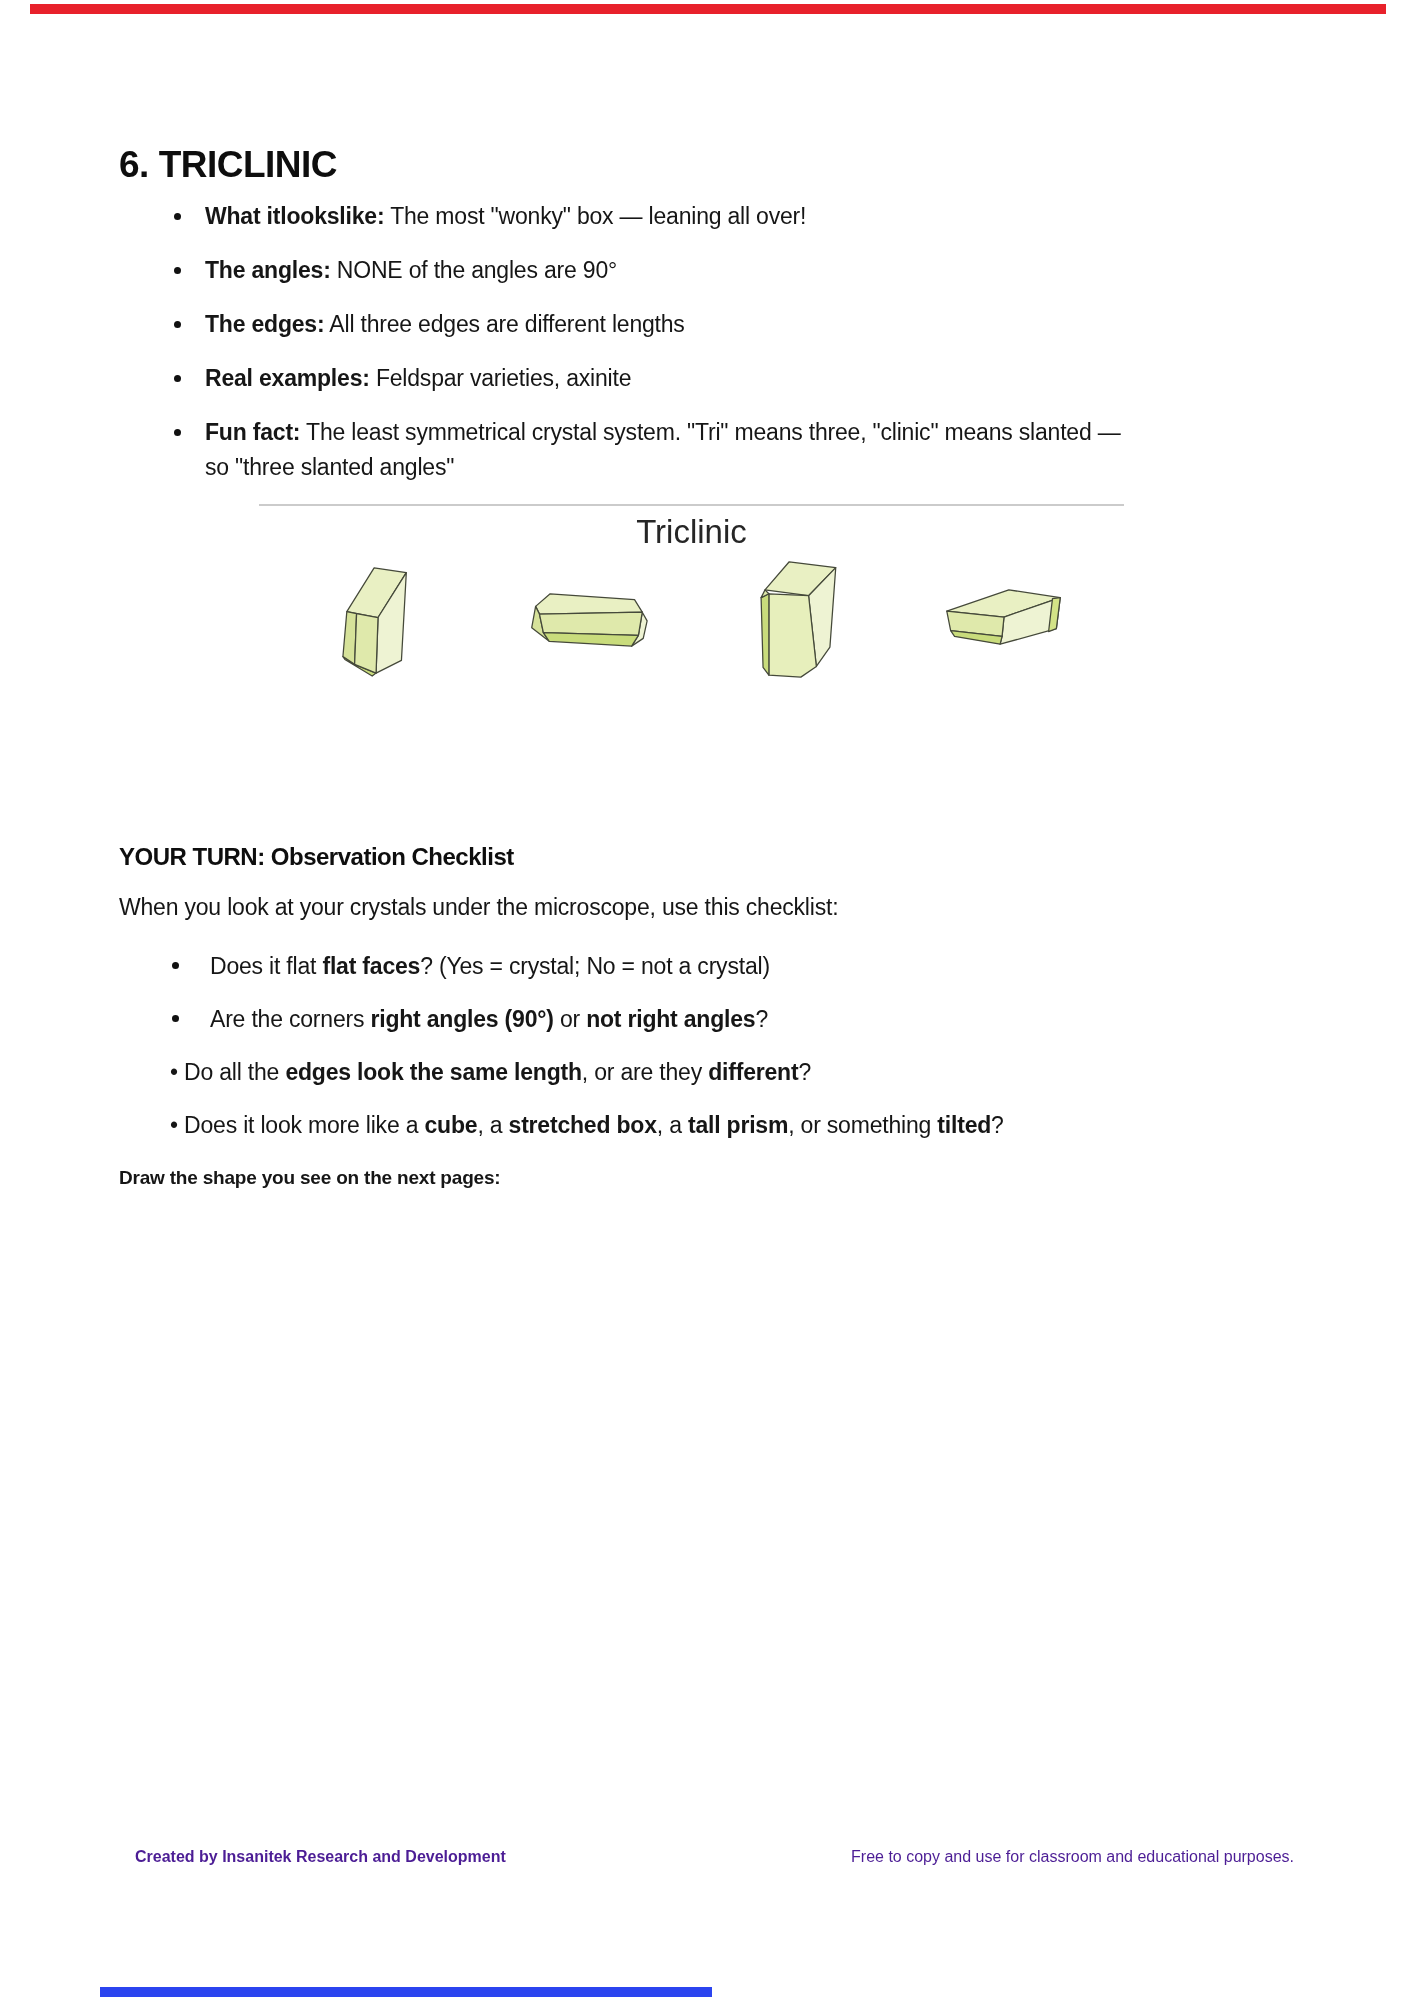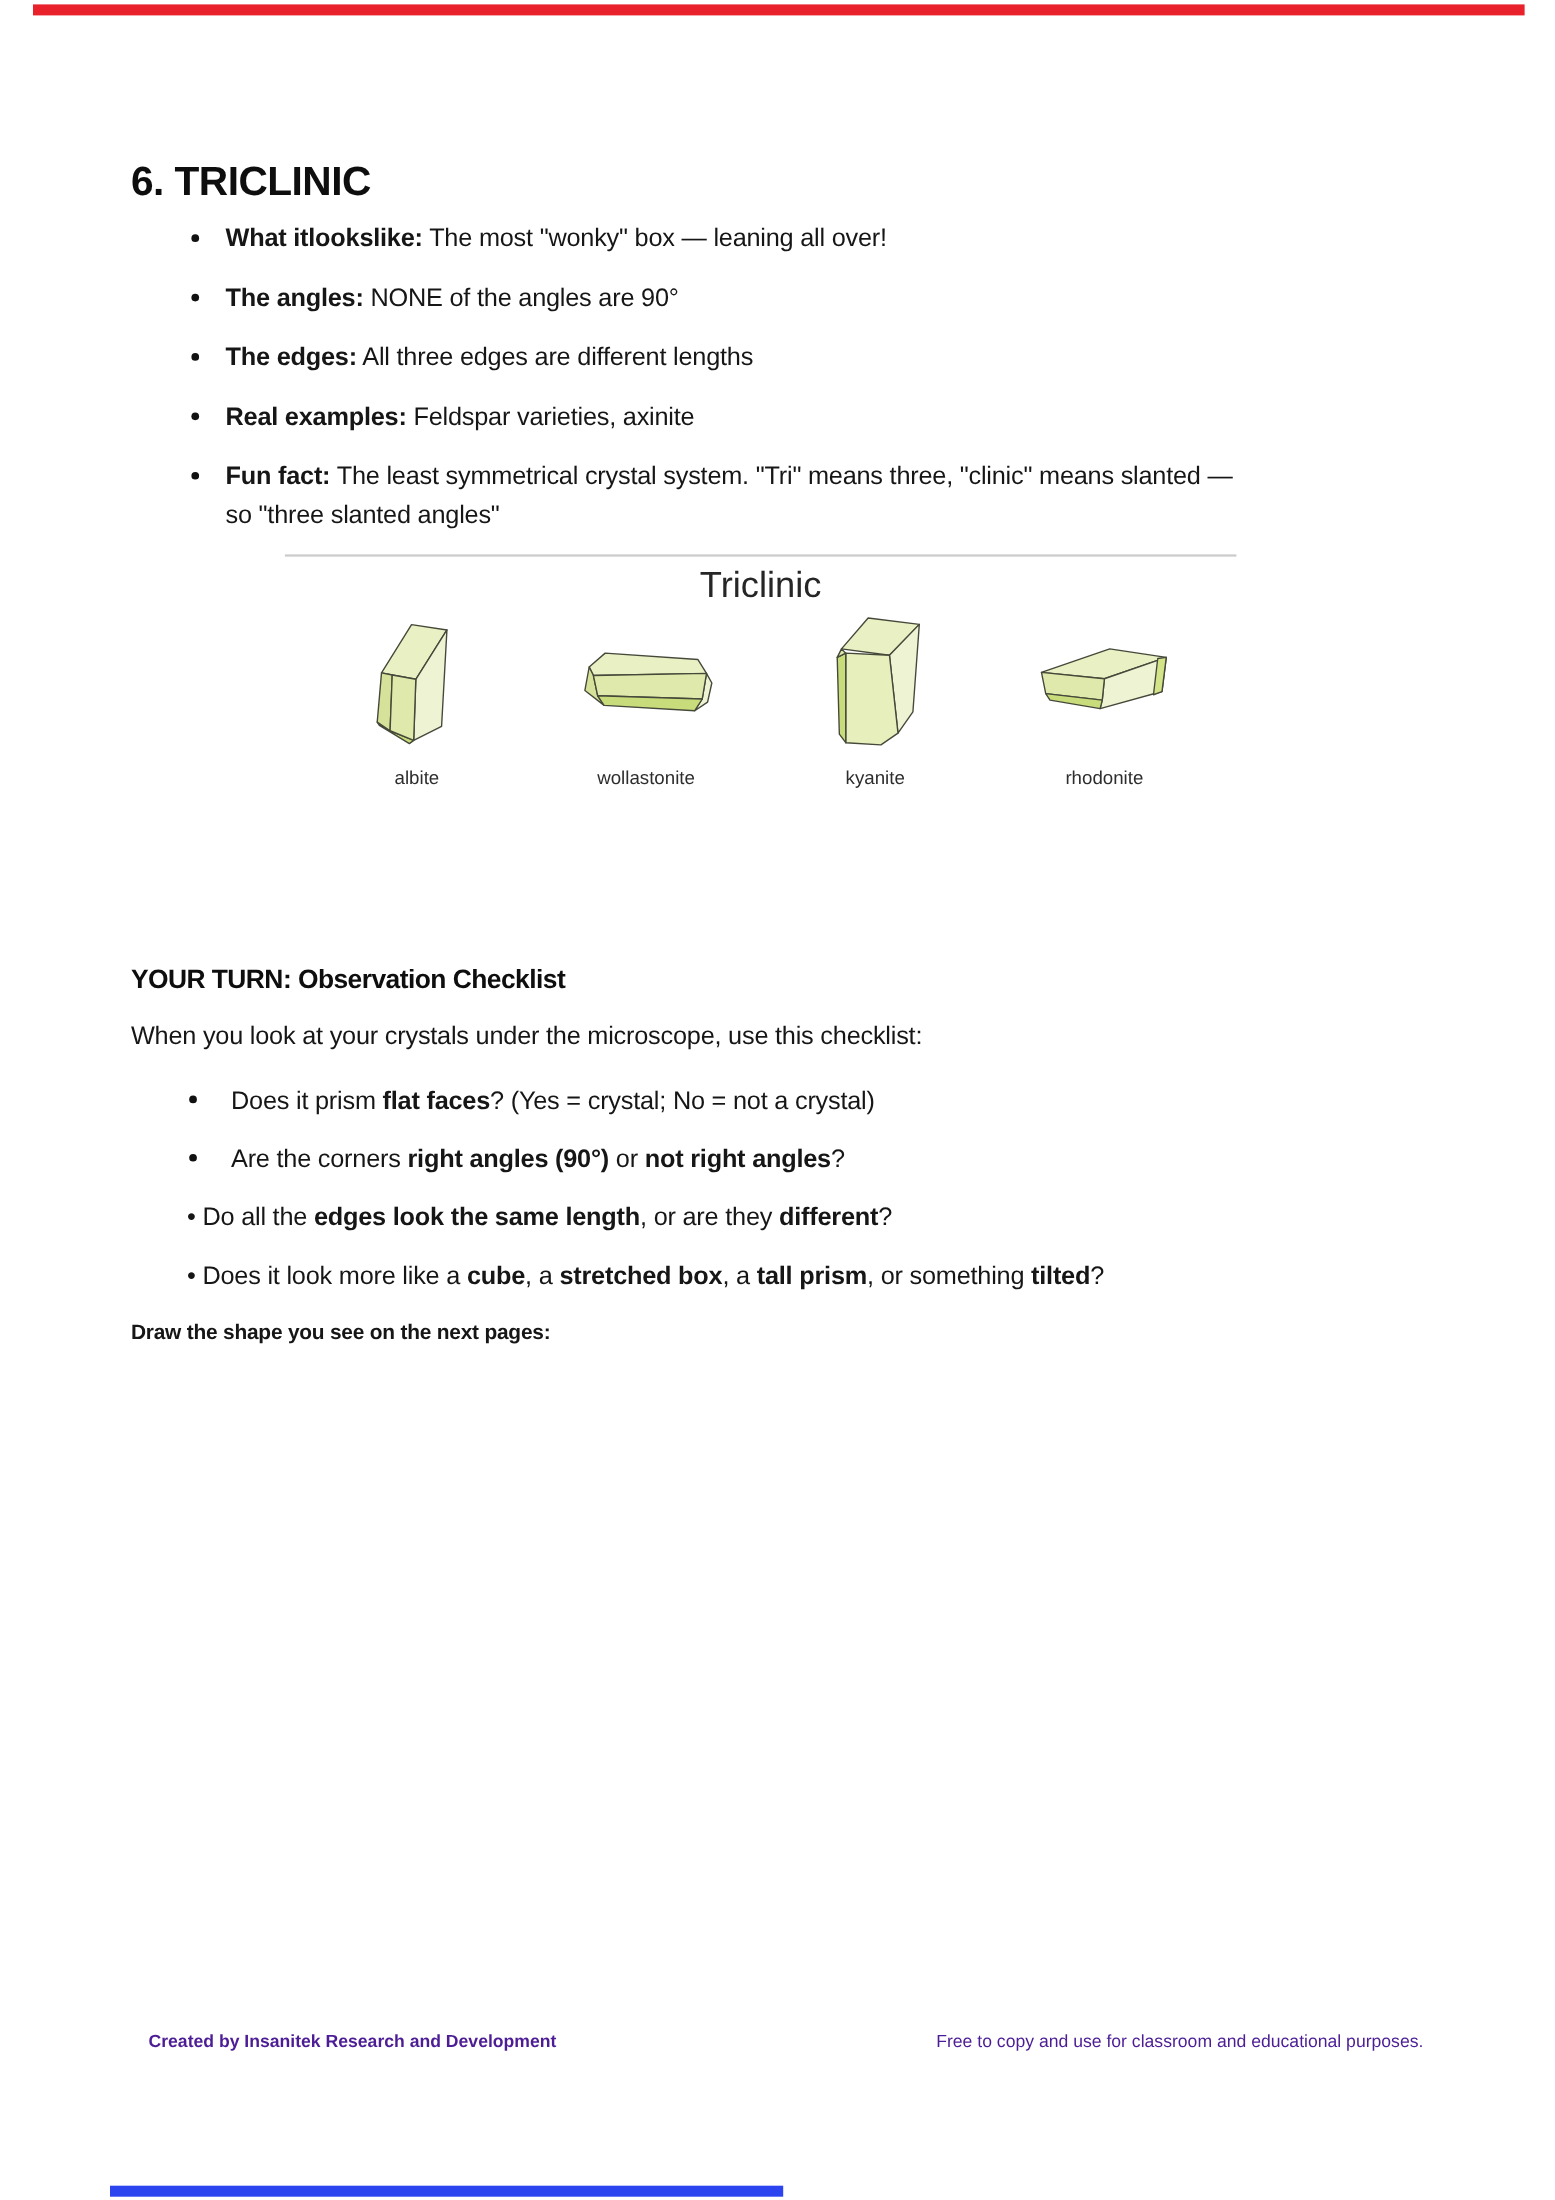--- a/index.html
+++ b/index.html
@@ -142,35 +142,29 @@
         <svg width="128" height="66" viewBox="0 0 132 68">
           <polygon points="7,27 71,5 124,13 66,33" fill="#e9f0c3"></polygon>
           <polygon points="66,33 124,13 120,45 62,61 64,53" fill="#eef3d3"></polygon>
           <polygon points="116,14 124,13 120,45 112,48" fill="#d3e387"></polygon>
           <polygon points="7,27 66,33 64,53 11,47" fill="#dfe9ab"></polygon>
           <polygon points="11,47 64,53 62,61 15,53" fill="#c9dc7c"></polygon>
         </svg>
       </div>
     </div>
 
-    <div class="labels-row">
-      <div class="crystal-label">albite</div>
-      <div class="crystal-label">wollastonite</div>
-      <div class="crystal-label">kyanite</div>
-      <div class="crystal-label">rhodonite</div>
-    </div>
   </div>
 
   <h2>YOUR TURN: Observation Checklist</h2>
 
   <p class="intro">When you look at your crystals under the microscope, use this checklist:</p>
 
   <div class="checklist">
     <div class="check-li dotted">
-      <span class="dot"></span><span>Does it prism </span><span class="b">flat faces</span><span>? (Yes = crystal; No = not a crystal)</span>
+      <span class="dot"></span><span>Does it flat </span><span class="b">flat faces</span><span>? (Yes = crystal; No = not a crystal)</span>
     </div>
     <div class="check-li dotted">
       <span class="dot"></span><span>Are the corners </span><span class="b">right angles (90°)</span><span> or </span><span class="b">not right angles</span><span>?</span>
     </div>
     <div class="check-li flat">
       <span>• Do all the </span><span class="b">edges look the same length</span><span>, or are they </span><span class="b">different</span><span>?</span>
     </div>
     <div class="check-li flat">
       <span>• Does it look more like a </span><span class="b">cube</span><span>, a </span><span class="b">stretched box</span><span>, a </span><span class="b">tall prism</span><span>, or something </span><span class="b">tilted</span><span>?</span>
     </div>

